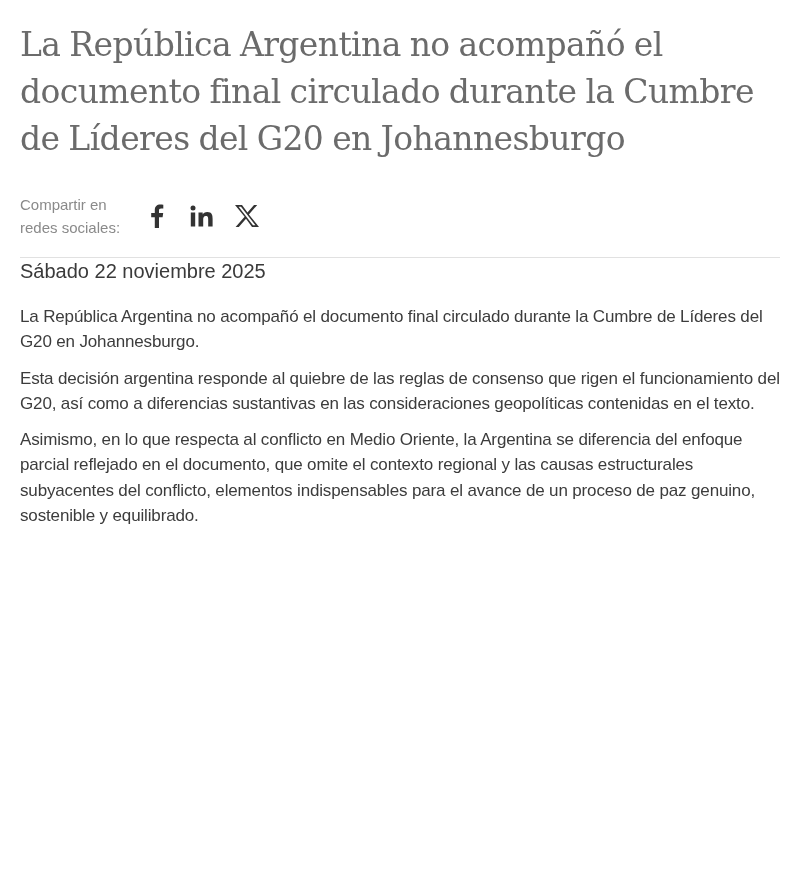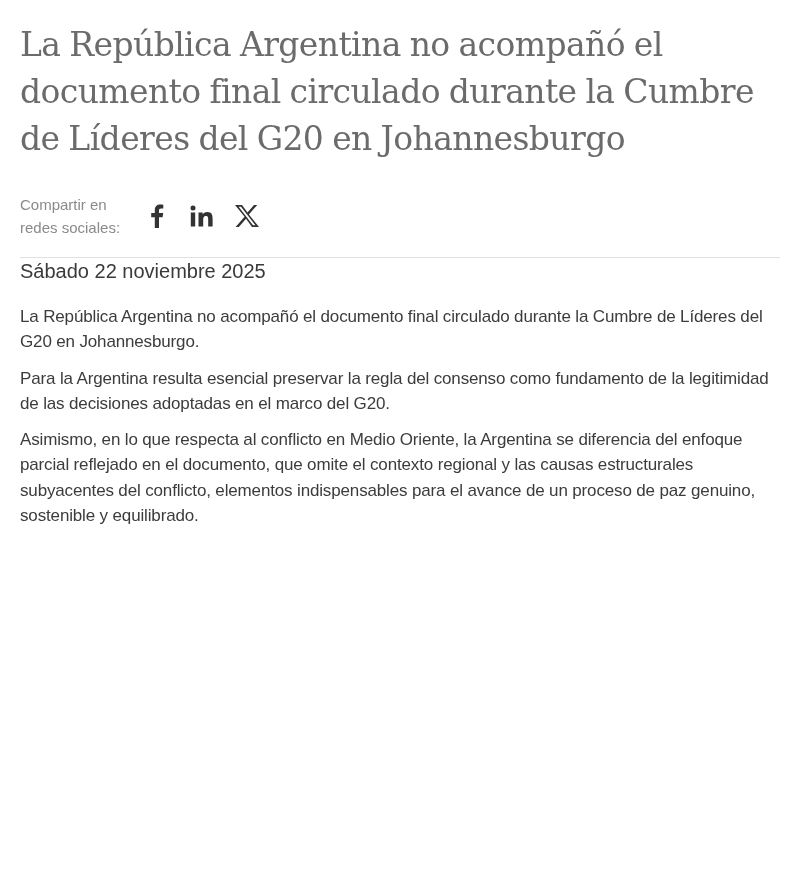--- a/index.html
+++ b/index.html
@@ -114,16 +114,16 @@
       </a>
     </div>
   </div>
 
   <div class="divider"></div>
 
   <div class="date">Sábado 22 noviembre 2025</div>
 
   <div class="body">
     <p>La República Argentina no acompañó el documento final circulado durante la Cumbre de Líderes del G20 en Johannesburgo.</p>
-    <p>Para la Argentina resulta esencial preservar la regla del consenso como fundamento de la legitimidad de las decisiones adoptadas en el marco del G20.</p>
+    <p>Esta decisión argentina responde al quiebre de las reglas de consenso que rigen el funcionamiento del G20, así como a diferencias sustantivas en las consideraciones geopolíticas contenidas en el texto.</p>
     <p>Asimismo, en lo que respecta al conflicto en Medio Oriente, la Argentina se diferencia del enfoque parcial reflejado en el documento, que omite el contexto regional y las causas estructurales subyacentes del conflicto, elementos indispensables para el avance de un proceso de paz genuino, sostenible y equilibrado.</p>
   </div>
 </div>
 
 </body></html>

